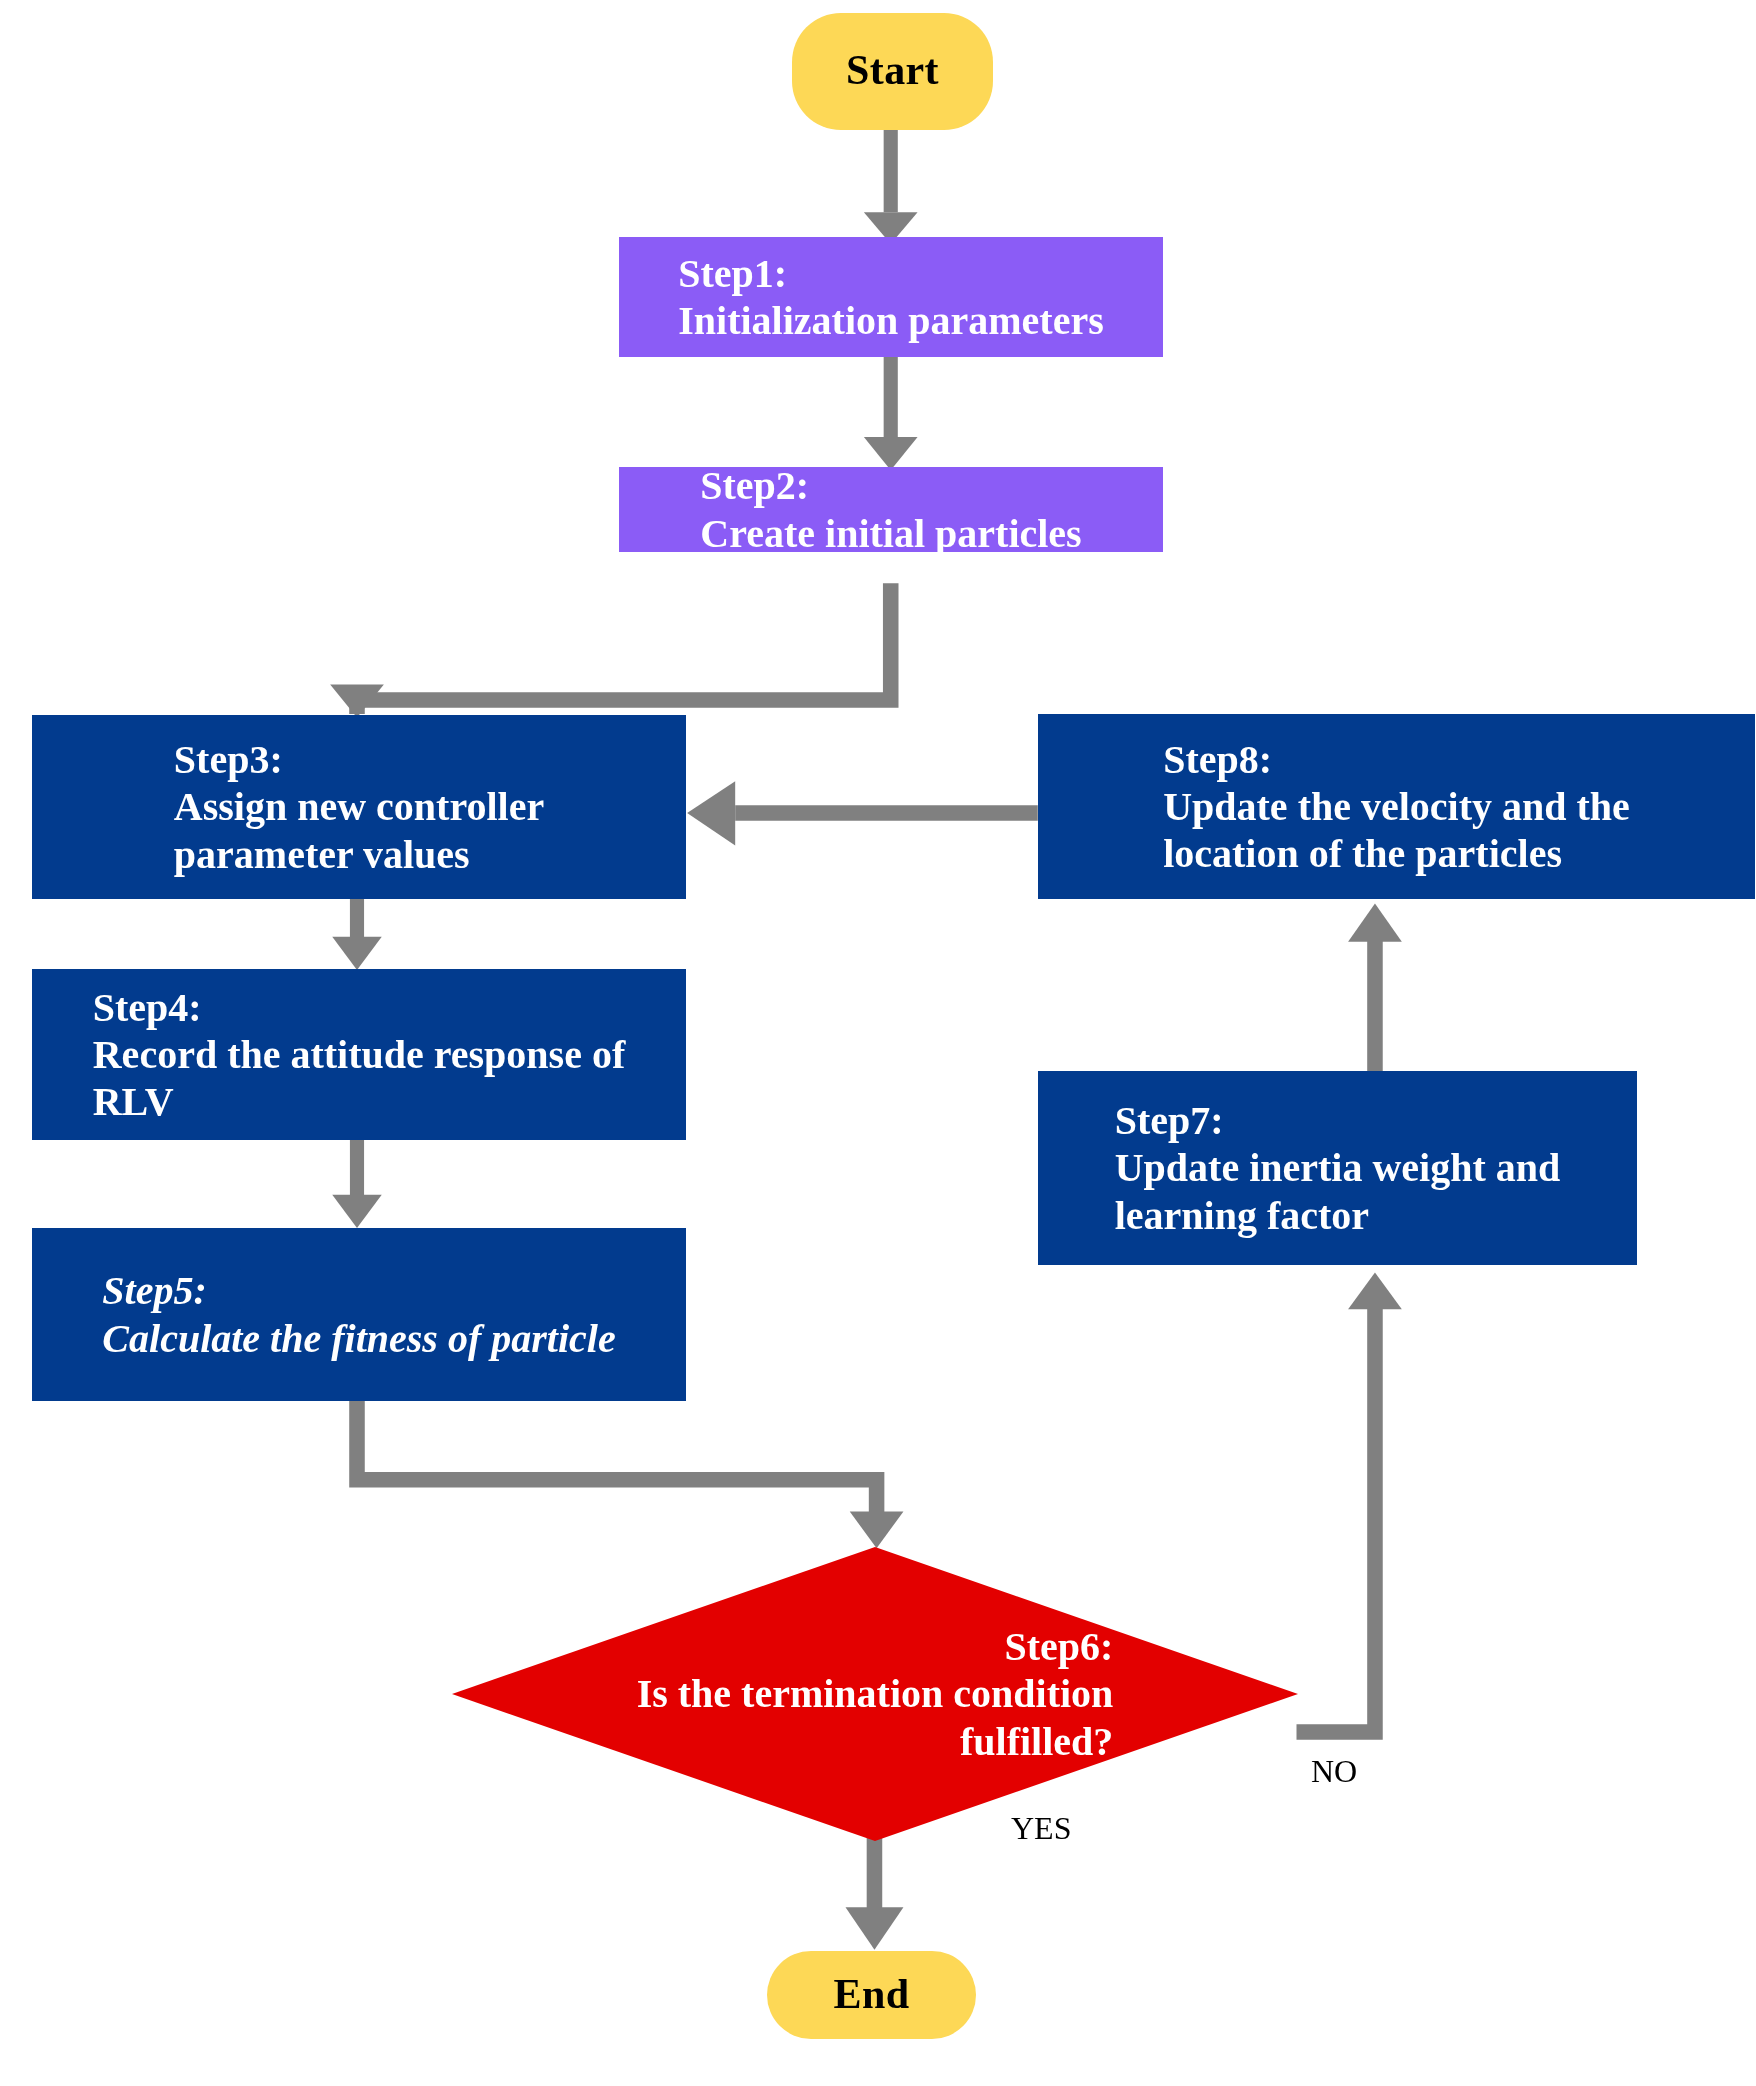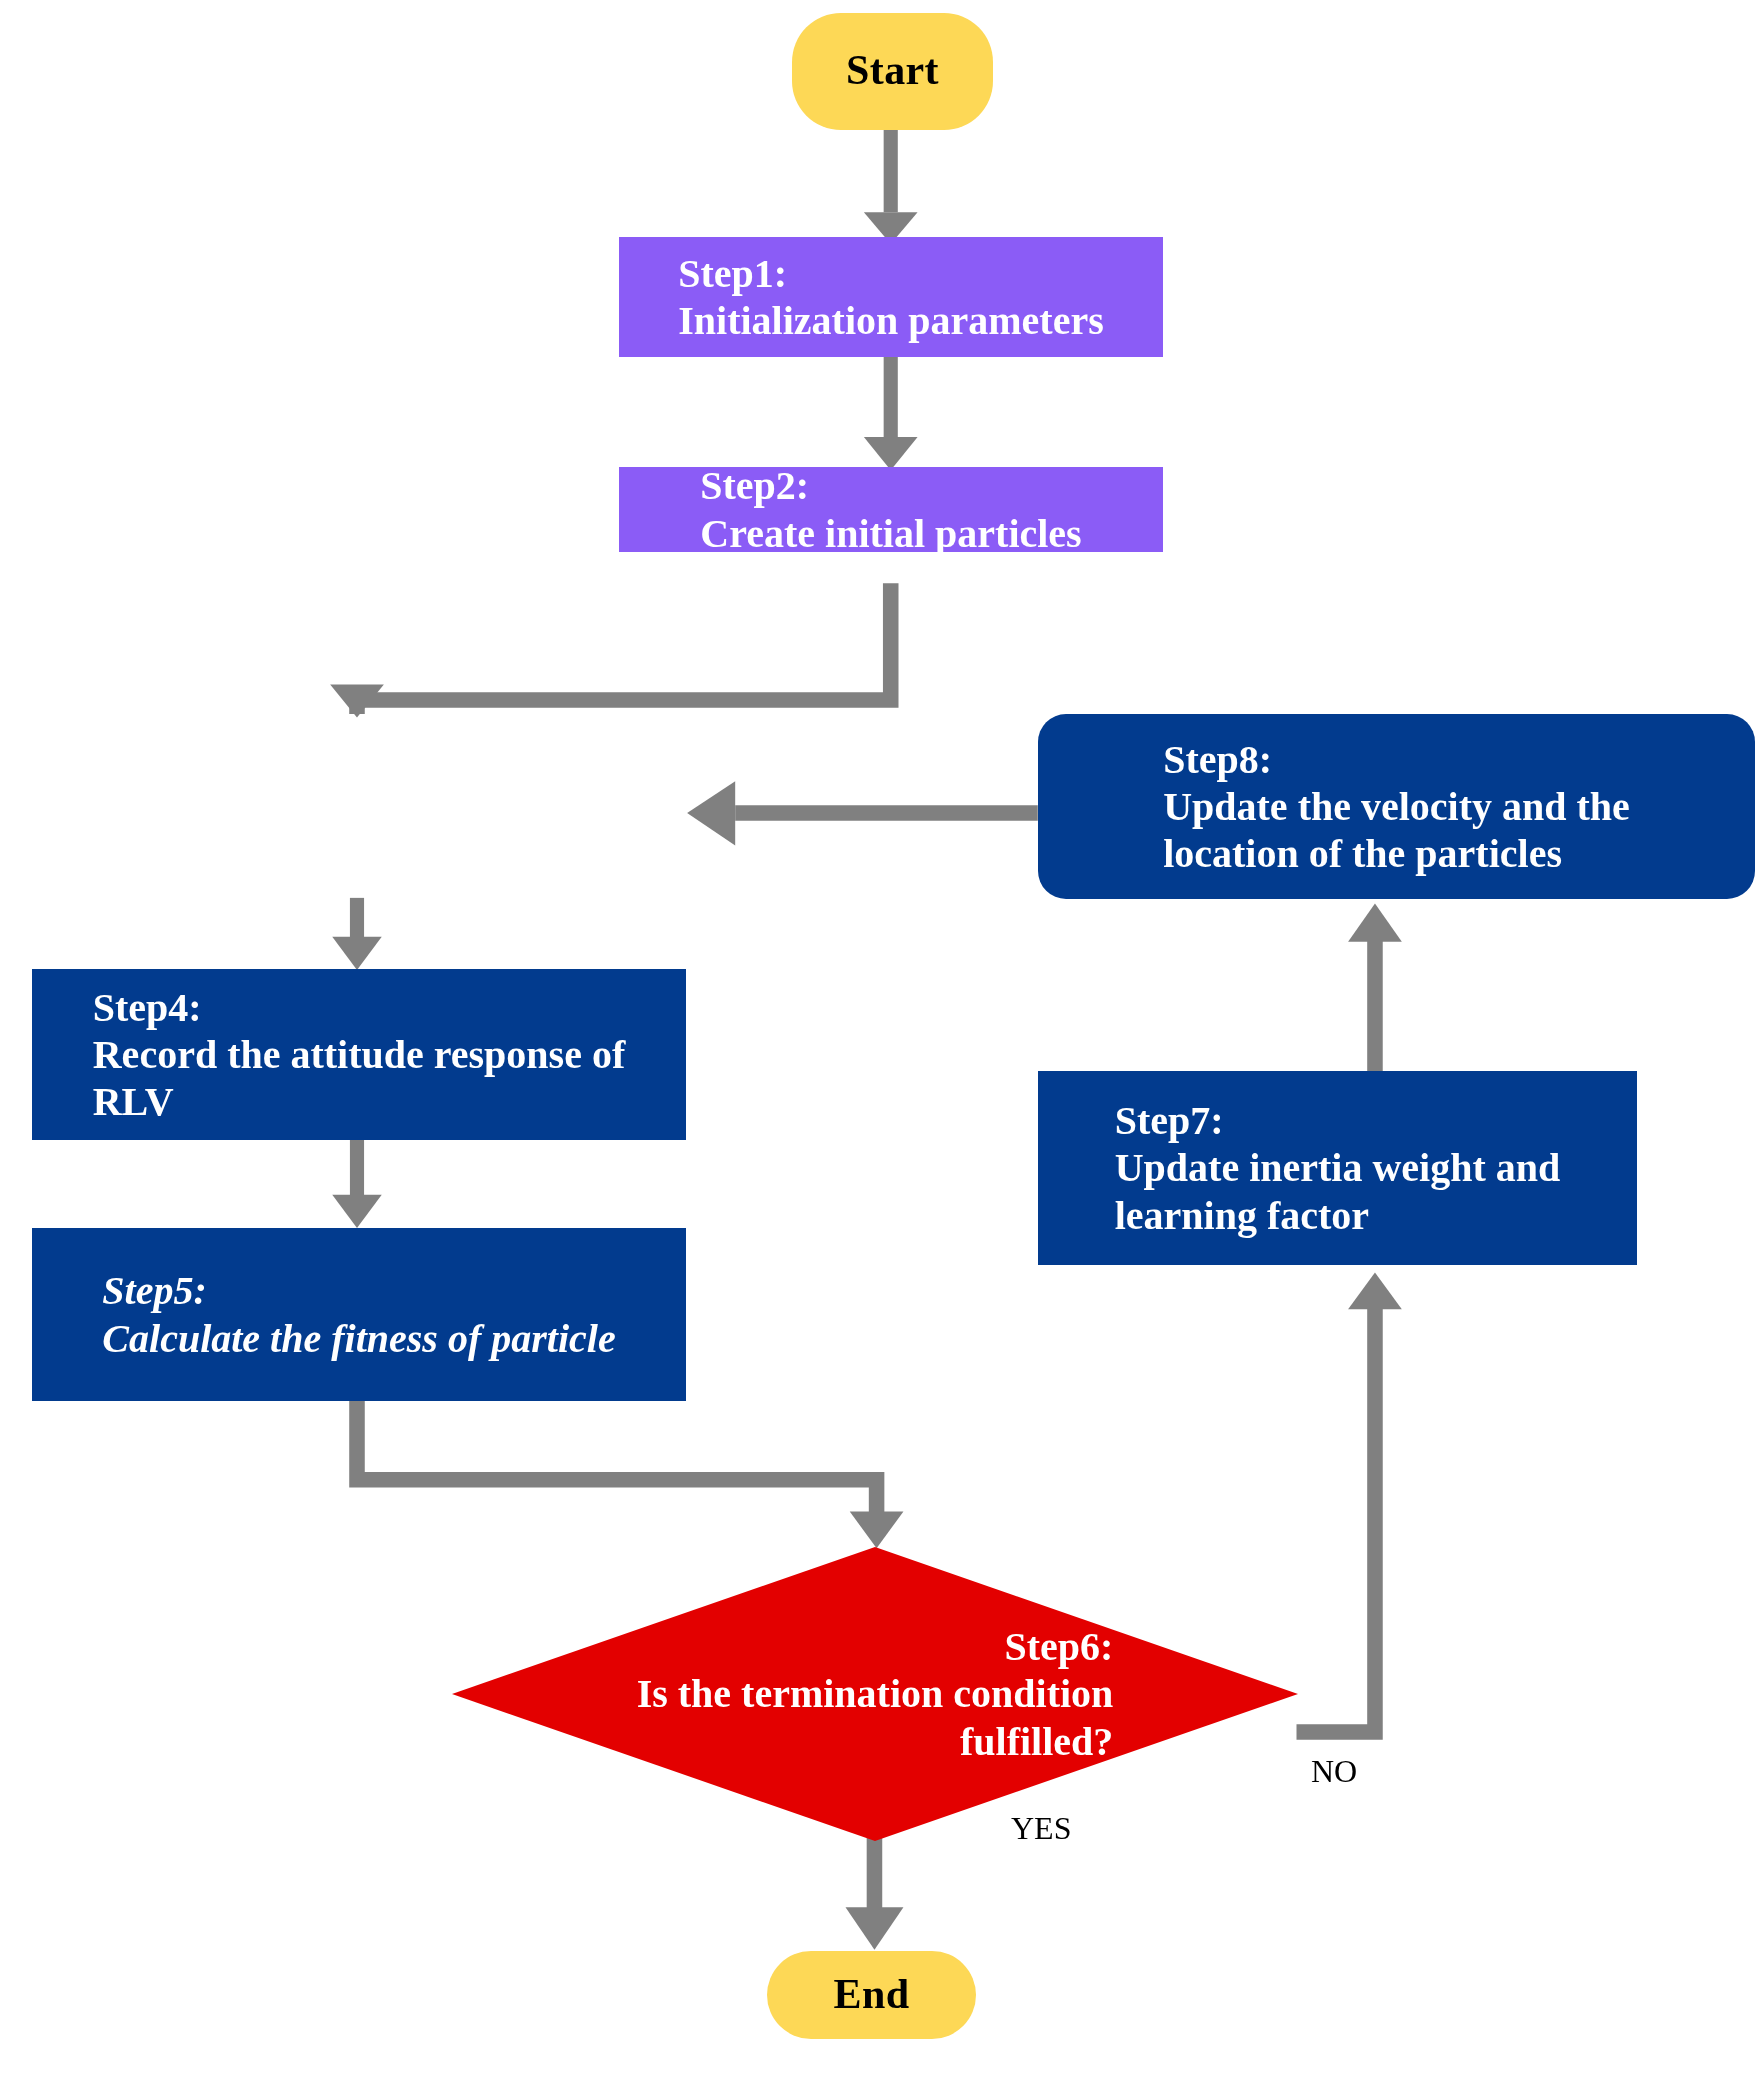--- a/index.html
+++ b/index.html
@@ -94,22 +94,27 @@
   <div class="node process-green" style="left:619px;top:237px;width:544px;height:120px;">
     <span>Step1:
 Initialization parameters</span>
   </div>
 
   <div class="node process-green" style="left:619px;top:467px;width:544px;height:85px;">
     <span>Step2:
 Create initial particles</span>
   </div>
 
+  <div class="node process-blue" style="left:32px;top:715px;width:654px;height:184px;">
+    <span>Step3:
+Assign new controller
+parameter values</span>
+  </div>
 
-  <div class="node process-blue" style="left:1038px;top:714px;width:717px;height:185px;border-radius:28px;">
+  <div class="node process-blue" style="left:1038px;top:714px;width:717px;height:185px;">
     <span>Step8:
 Update the velocity and the
 location of the particles</span>
   </div>
 
   <div class="node process-blue" style="left:32px;top:969px;width:654px;height:171px;">
     <span>Step4:
 Record the attitude response of
 RLV</span>
   </div>

